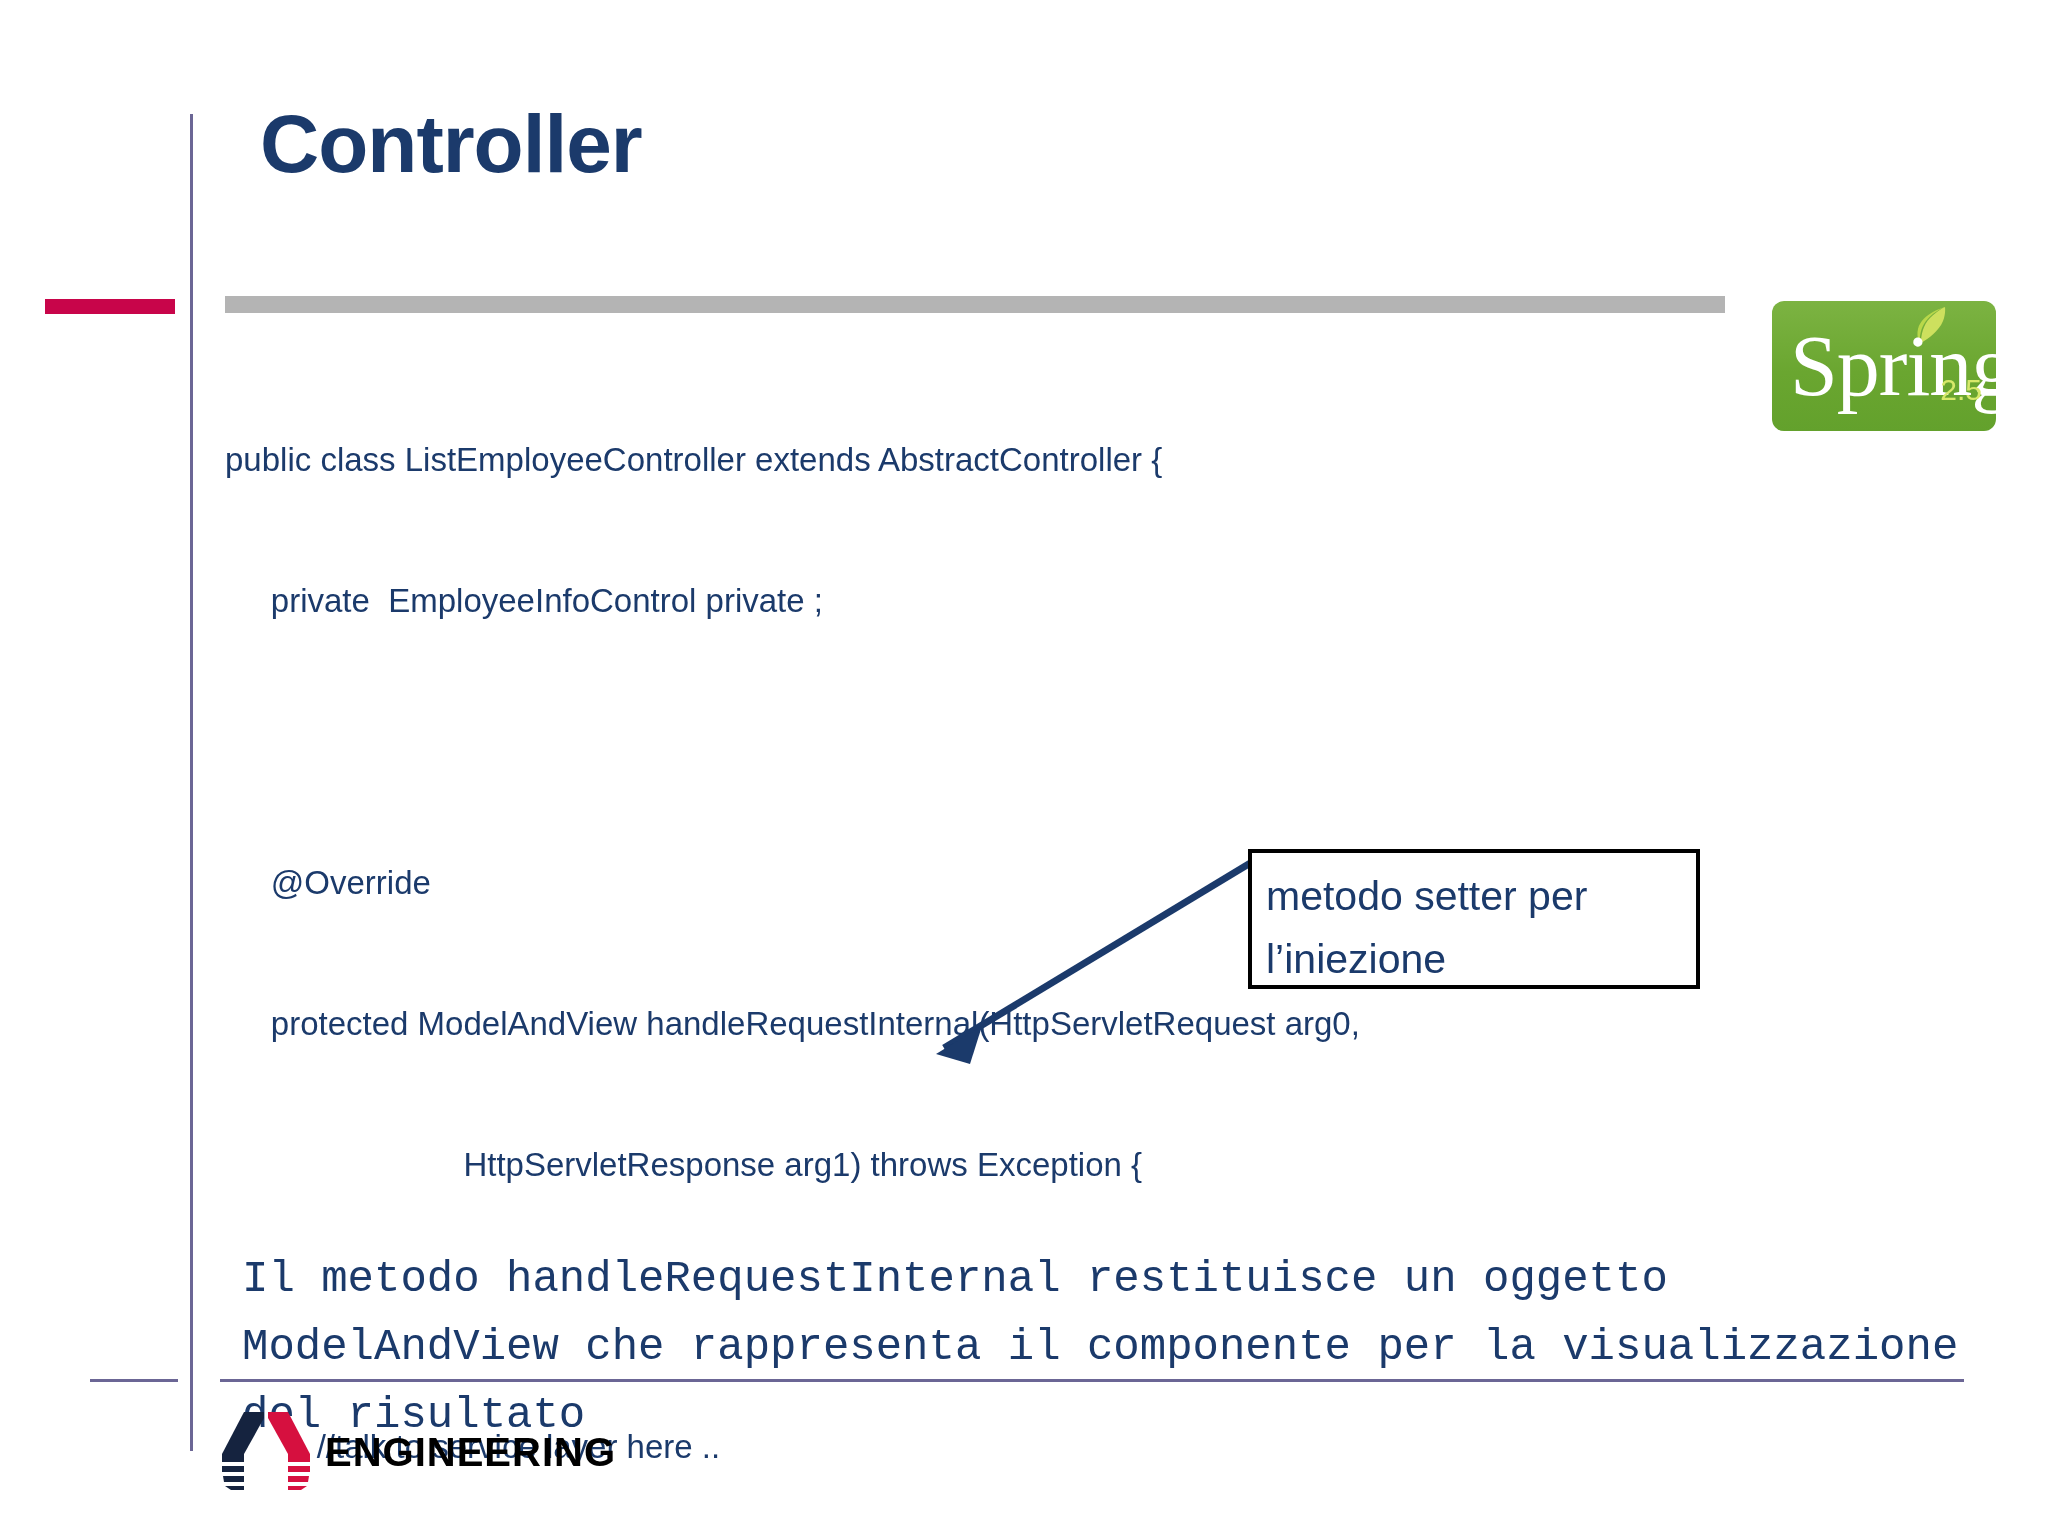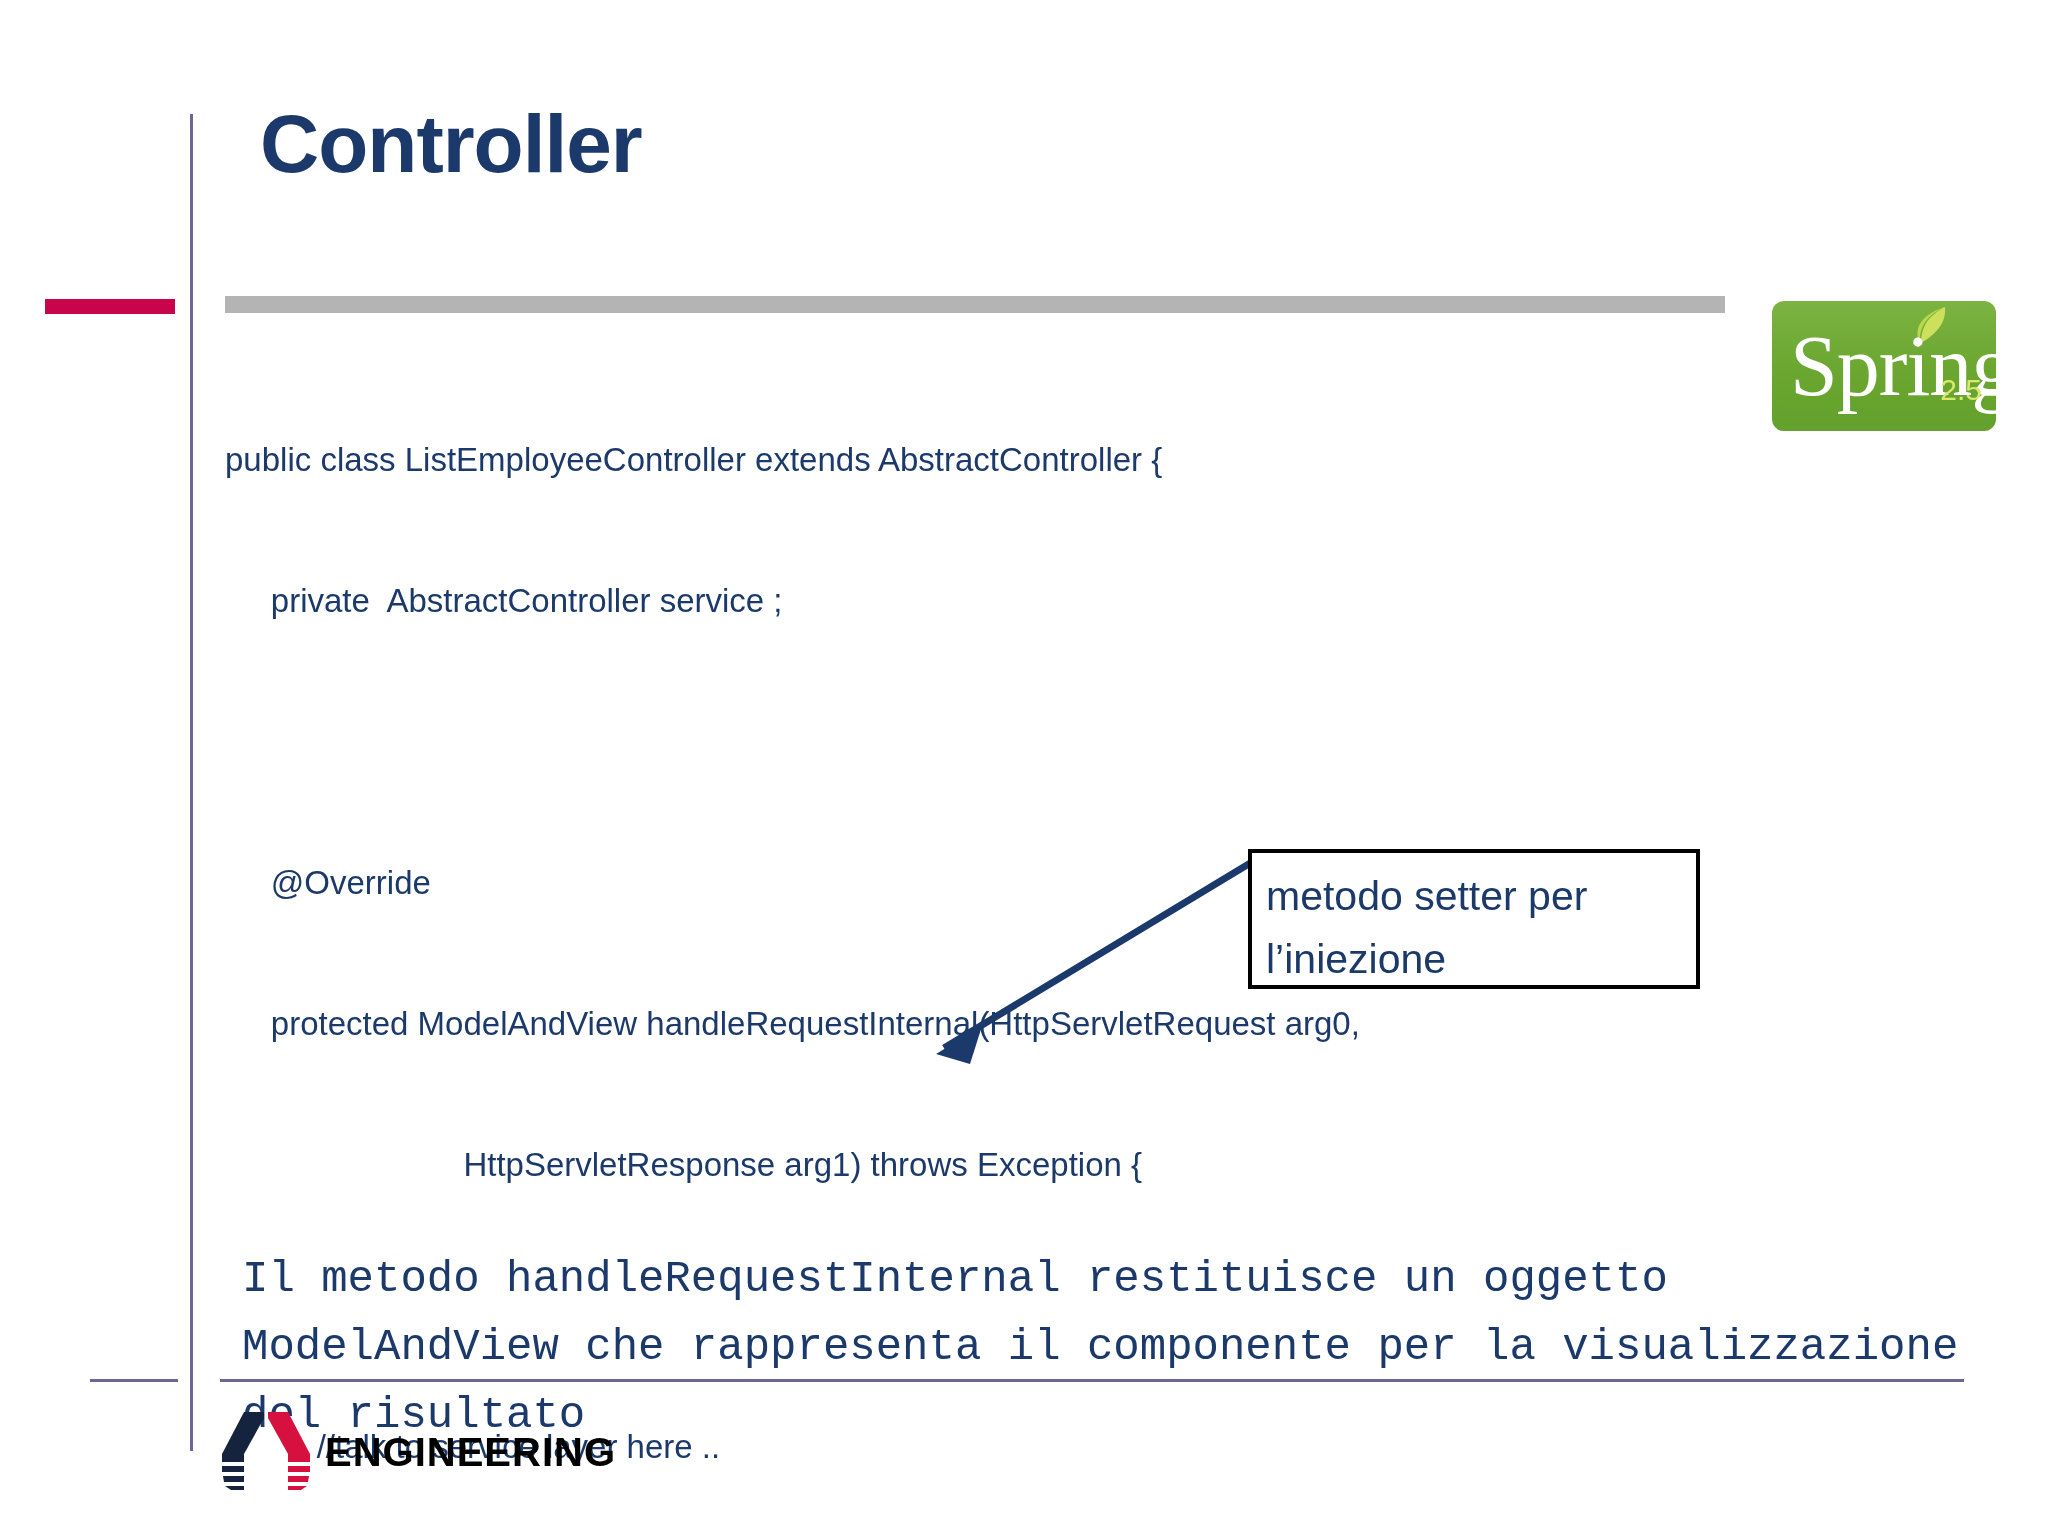--- a/index.html
+++ b/index.html
@@ -129,21 +129,21 @@
     <svg class="spring-leaf" viewBox="0 0 36 44">
       <path d="M33 2 C33 2 10 8 6 24 C4 32 8 40 8 40 C8 40 6 26 14 16 C22 6 33 2 33 2 Z" fill="#b9d84a"></path>
       <path d="M33 2 C33 2 26 5 18 13 C11 20 9 30 9 38 C16 34 27 26 31 16 C34 9 33 2 33 2 Z" fill="#cde05e"></path>
     </svg>
     <div class="spring-word">Spring</div>
     <div class="spring-ver">2.5</div>
   </div>
 
   <div class="code">
     <span class="ln">public class ListEmployeeController extends AbstractController {</span>
-    <span class="ln">     private  AbstractController service ;</span>
+    <span class="ln">     private  EmployeeInfoControl private ;</span>
     <span class="blank"></span>
     <span class="ln">     @Override</span>
     <span class="ln">     protected ModelAndView handleRequestInternal(HttpServletRequest arg0,</span>
     <span class="ln">                          HttpServletResponse arg1) throws Exception {</span>
     <span class="blank"></span>
     <span class="ln">          //talk to service layer here ..</span>
     
     
     
     

